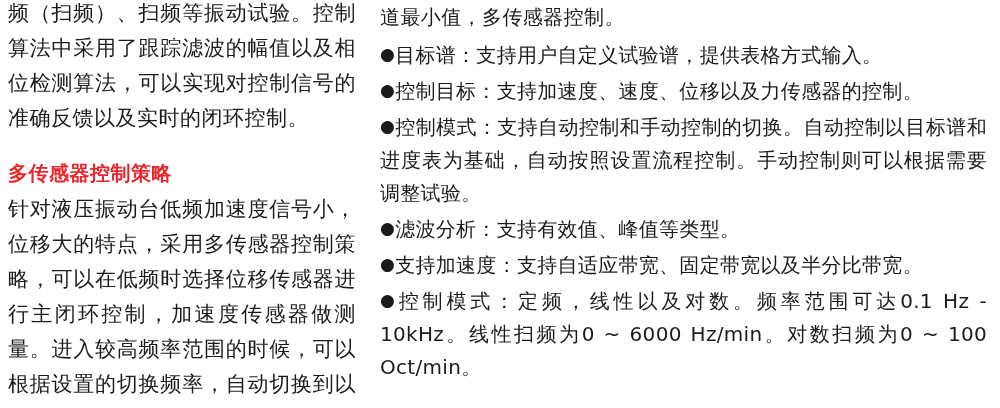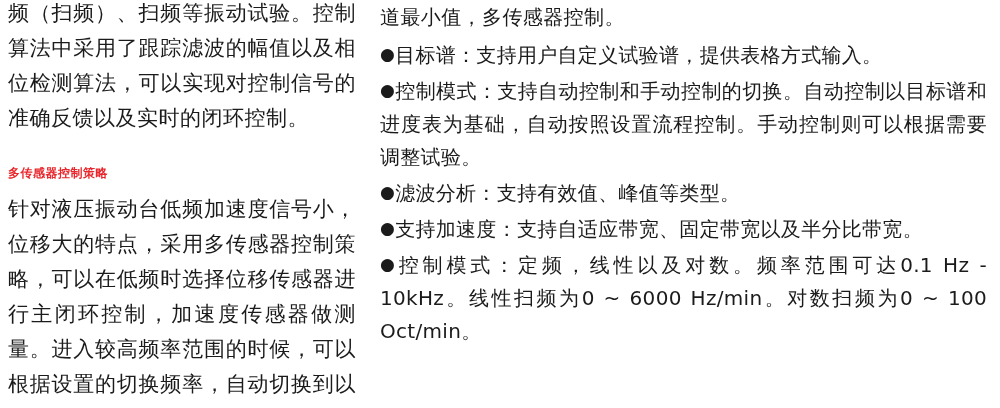--- a/index.html
+++ b/index.html
@@ -41,21 +41,21 @@
     text-justify: inter-ideograph;
     letter-spacing: 0.5px;
     color: #1b1b1b;
     margin: 0;
   }
   .left-para.first {
     margin-top: -4px;
   }
   .section-title {
     color: #e8262b;
-    font-size: 12px;
+    font-size: 20px;
     font-weight: bold;
     letter-spacing: 0.5px;
     margin: 22px 0 4px 0;
     line-height: 30px;
   }
   
   .right-lead {
     font-size: 20px;
     line-height: 34px;
     margin: 0 0 4px 0;
@@ -91,20 +91,23 @@
     <p class="left-para">针对液压振动台低频加速度信号小，位移大的特点，采用多传感器控制策略，可以在低频时选择位移传感器进行主闭环控制，加速度传感器做测量。进入较高频率范围的时候，可以根据设置的切换频率，自动切换到以加速度</p>
   </div>
 
   <div class="col-right">
     <p class="right-lead">道最小值，多传感器控制。</p>
 
     <p class="bullet-item">
       <span class="bullet-dot">●</span><span class="b-label">目标谱：</span><span>支持用户自定义试验谱，提供表格方式输入。</span>
     </p>
 
+    <p class="bullet-item">
+      <span class="bullet-dot">●</span><span class="b-label">控制目标：</span><span>支持加速度、速度、位移以及力传感器的控制。</span>
+    </p>
 
 
     <p class="bullet-item">
       <span class="bullet-dot">●</span><span class="b-label">控制模式：</span><span>支持自动控制和手动控制的切换。自动控制以目标谱和进度表为基础，自动按照设置流程控制。手动控制则可以根据需要调整试验。</span>
     </p>
 
     <p class="bullet-item">
       <span class="bullet-dot">●</span><span class="b-label">滤波分析：</span><span>支持有效值、峰值等类型。</span>
     </p>
 

